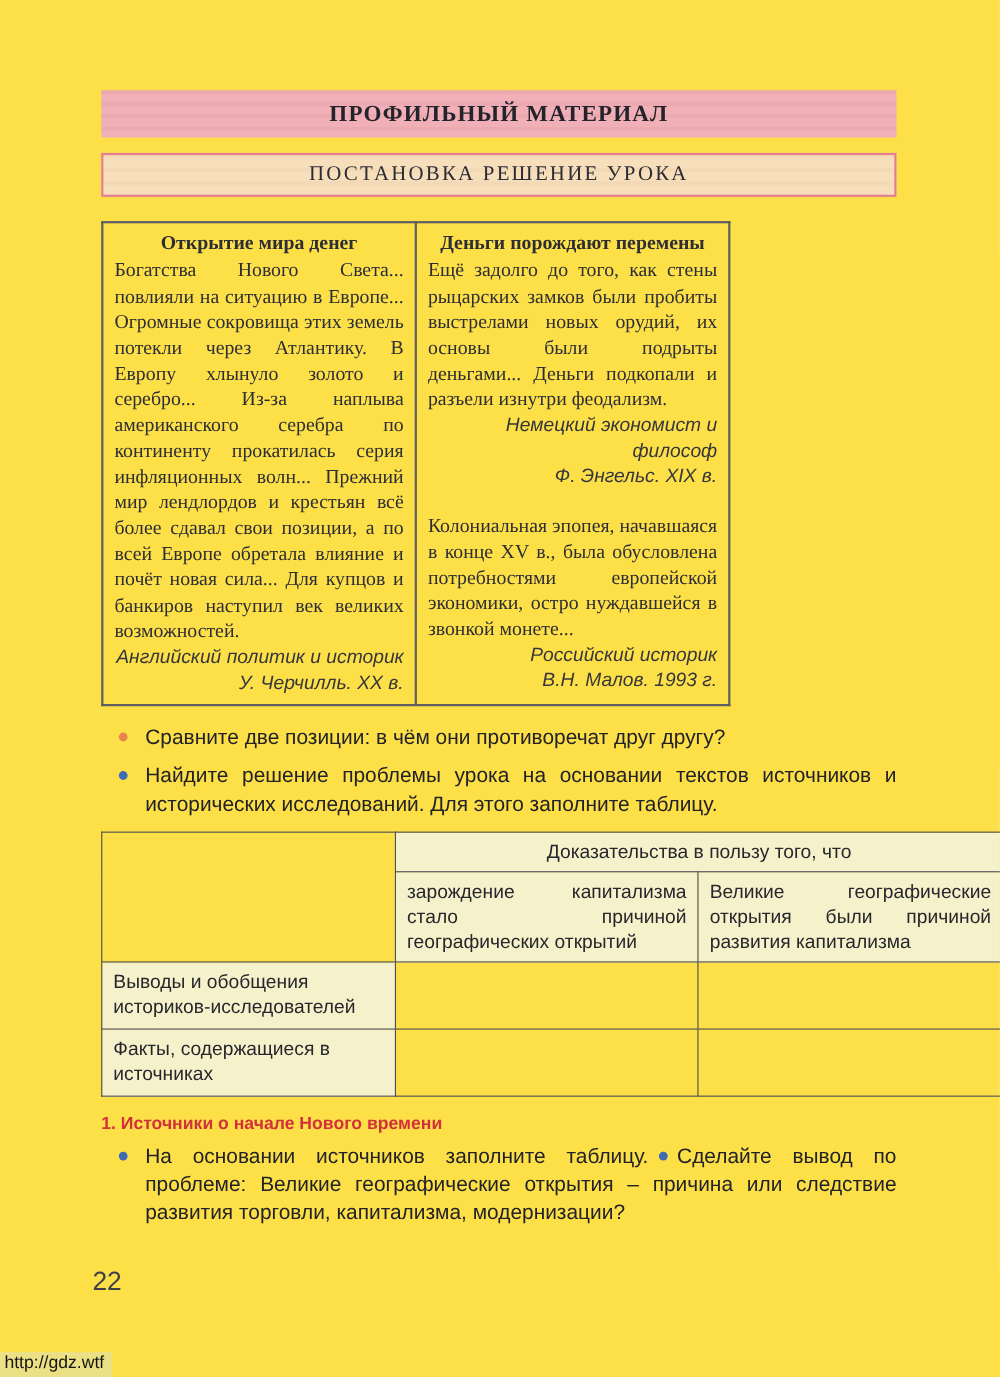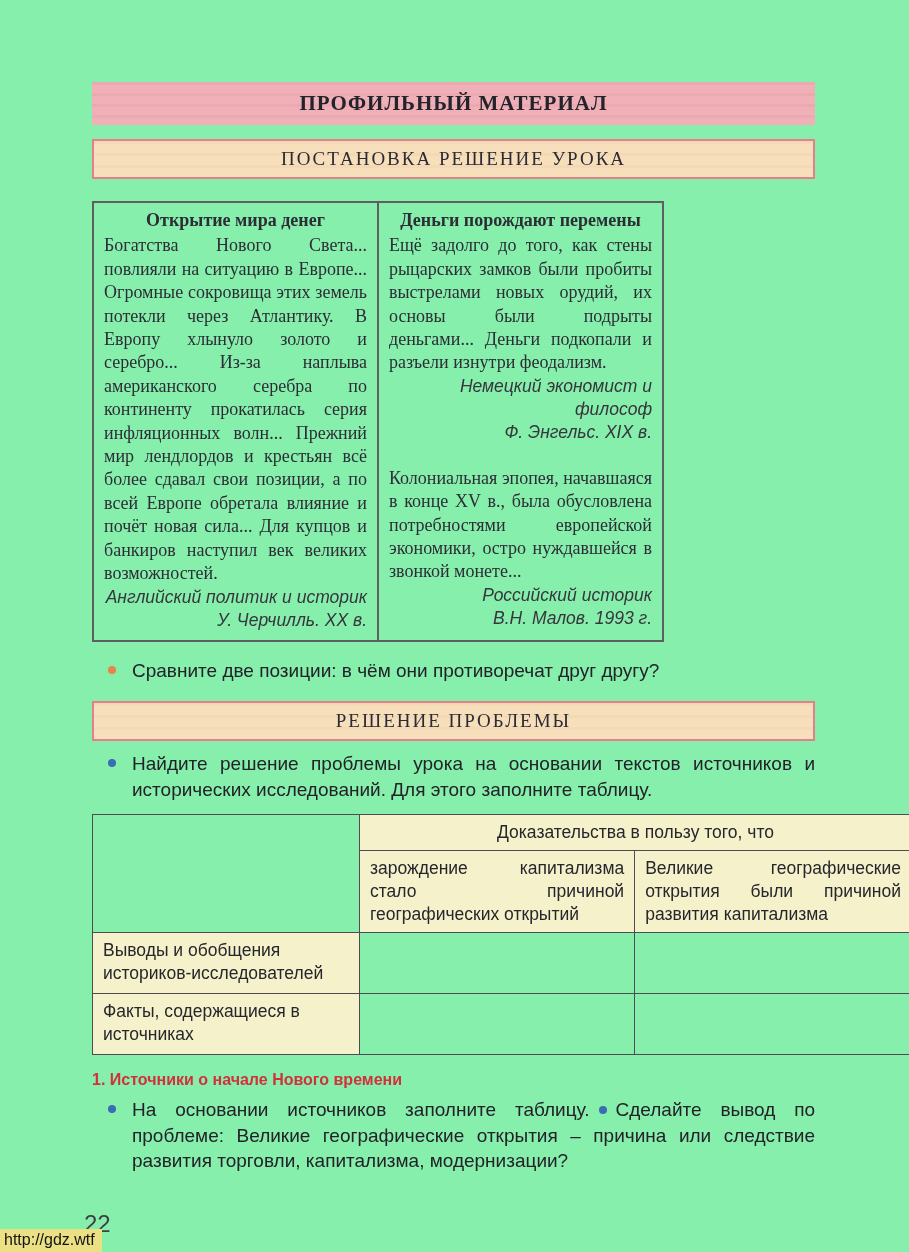--- a/index.html
+++ b/index.html
@@ -1,20 +1,20 @@
 <!DOCTYPE html>
 <html lang="ru"><head>
 <meta charset="utf-8">
 <style>
   html,body{margin:0;padding:0;background:#e9e9e9;}
   .page{
     position:relative;
     width:909px;height:1252px;
     margin:0 auto;
-    background:#86efac;
+    background:#fde047;
     overflow:hidden;
     font-family:"Liberation Sans", sans-serif;
     color:#26262e;
   }
   .content{position:relative;margin:0 0 0 92px;width:723px;}
 
   
   .banner{
     margin-top:82px;
     background:
@@ -155,23 +155,20 @@
         </td>
       </tr>
     </tbody>
       </table>
 
     <div class="task">
       <span class="dot"></span>
       <span>Сравните две позиции: в чём они противоречат друг другу?</span>
     </div>
 
-    <div class="frame-header" style="margin-top:18px;">
-      <span class="txt">РЕШЕНИЕ ПРОБЛЕМЫ</span>
-    </div>
 
     <div class="task" style="margin-top:10px;">
       <span class="dot blue"></span>
       <span>Найдите решение проблемы урока на основании текстов источников и исторических исследований. Для этого заполните таблицу.</span>
     </div>
 
     <table class="evidence">
       <colgroup>
           <col style="width:32.6%">
           <col style="width:33.6%">

